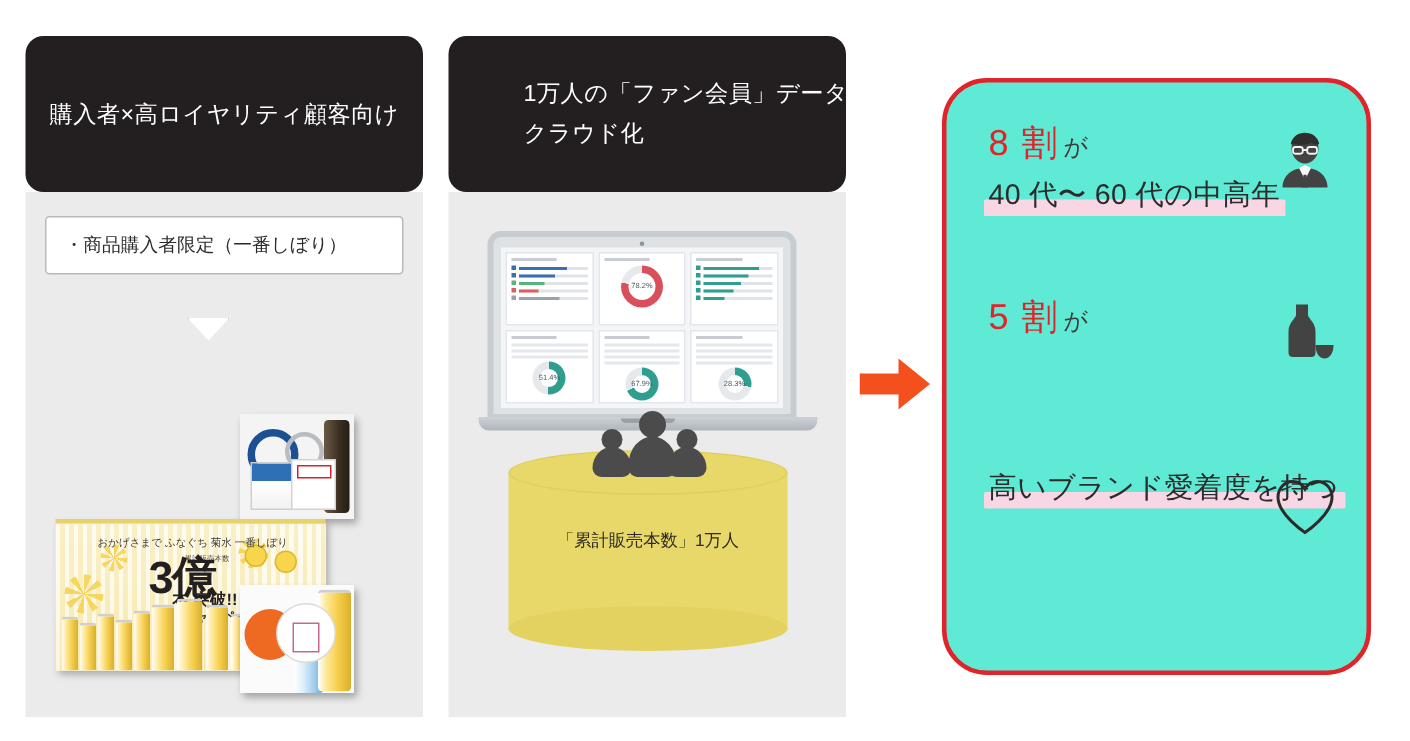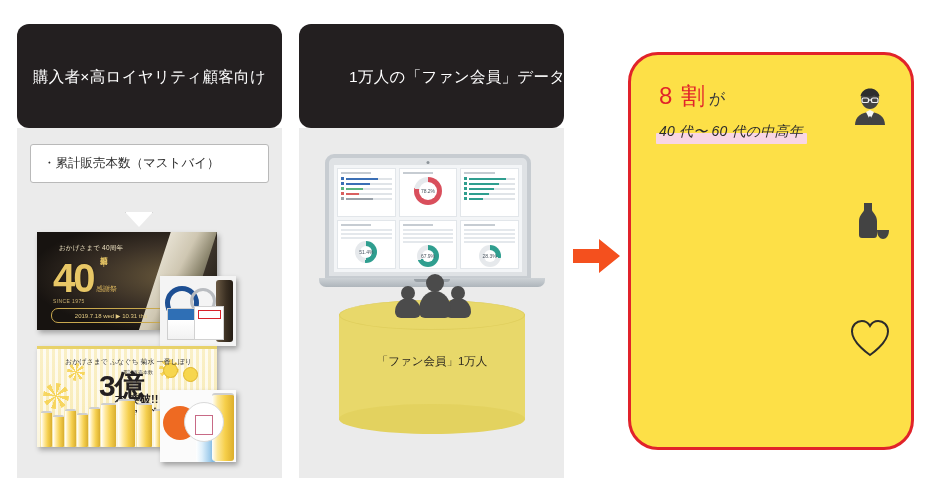--- a/index.html
+++ b/index.html
@@ -510,21 +510,21 @@
   #flow-arrow svg { display: block; }
 
   
   #results-card {
     position: absolute;
     left: 628px; top: 52px;
     width: 286px; height: 398px;
     box-sizing: border-box;
     border: 3px solid #e1232a;
     border-radius: 30px;
-    background: #fde047;
+    background: #5eead4;
     padding: 26px 0 0 0;
   }
   .stat {
     position: relative;
     height: 116px;
     padding: 0 20px 0 28px;
   }
   .stat-line1 {
     white-space: nowrap;
     line-height: 30px;
@@ -536,26 +536,25 @@
     letter-spacing: 1px;
   }
   .stat-ga {
     color: #3a3a3a;
     font-size: 16px;
     margin-left: 3px;
   }
   .stat-desc {
     position: relative;
     display: inline-block;
-    font-size: 14px;
+    font-size: 19px;
     line-height: 26px;
     color: #2b2b2b;
     white-space: nowrap;
     letter-spacing: .2px;
-    font-style: italic;
   }
   .stat-desc:before {
     content: "";
     position: absolute;
     left: -3px; right: -4px;
     bottom: 0px;
     height: 11px;
     background: #f9d6e4;
     z-index: -1;
     border-radius: 1px;
@@ -575,34 +574,24 @@
 
   <div class="panel" id="panel-campaign">
 
     <div class="panel-header">
       <div class="hline">購入者×高ロイヤリティ顧客向け</div>
     </div>
 
     <div class="panel-body">
 
       <div class="bubble">
-        <div class="bline">・累計販売本数（マストバイ）</div>
+        <div class="bline">・商品購入者限定（一番しぼり）</div>
       </div>
       <div class="bubble-tail"></div>
 
-      <div class="banner" id="banner-sake40">
-        <div class="b40-bottle2"></div>
-        <div class="b40-bottle"></div>
-        <div class="b40-top">おかげさまで 40周年</div>
-        <div class="b40-side">菊姫 辛口</div>
-        <div class="b40-num">40</div>
-        <div class="b40-seal">感謝祭</div>
-        <div class="b40-since">SINCE 1975</div>
-        <div class="b40-date">2019.7.18 wed ▶ 10.31 thu</div>
-      </div>
 
       <div id="photo-hangtag">
         <div class="ht-bottle"></div>
         <div class="ht-ring"></div>
         <div class="ht-ring2"></div>
         <div class="ht-card"></div>
         <div class="ht-card2">
           <div class="redbox"></div>
         </div>
       </div>
@@ -644,20 +633,21 @@
         </div>
       </div>
 
     </div>
   </div>
 
   <div class="panel" id="panel-cloud">
 
     <div class="panel-header left-first">
       <div class="hline">1万人の「ファン会員」データを</div>
+      <div class="hline">クラウド化</div>
     </div>
 
     <div class="panel-body">
 
       <div id="laptop">
         <div class="lid">
           <div class="cam"></div>
           <div class="screen">
 
             <div class="card">
@@ -776,21 +766,21 @@
           </div>
         </div>
         <div class="base"></div>
       </div>
 
       <div id="cylinder">
         <div class="cyl-body"></div>
         <div class="cyl-bottom"></div>
         <div class="cyl-top"></div>
         <div class="cyl-label">
-          <div class="cline">「ファン会員」1万人</div>
+          <div class="cline">「累計販売本数」1万人</div>
         </div>
       </div>
 
       <div class="people">
         <div class="person" style="left:0;width:26px;height:32px;">
           <div class="head" style="width:14px;height:14px;top:0;"></div>
           <div class="body" style="width:26px;height:20px;"></div>
         </div>
         <div class="person" style="left:50px;width:26px;height:32px;">
           <div class="head" style="width:14px;height:14px;top:0;"></div>
@@ -828,29 +818,35 @@
           <rect x="24.5" y="15" width="6.5" height="4.5" rx="1.6" fill="none" stroke="#f2f2f2" stroke-width="1.2"></rect>
           <line x1="21.5" y1="17" x2="24.5" y2="17" stroke="#f2f2f2" stroke-width="1.2"></line>
           <path d="M8 42c0-8 6.5-13 15-13s15 5 15 13z" fill="#434343"></path>
           <path d="M19 29l4 8 4-8-4-2z" fill="#f7f7f7"></path>
           <path d="M22 33.5h2l1 8.5h-4z" fill="#434343"></path>
         </svg>
       </div>
     </div>
 
     <div class="stat">
+      <div class="stat-line1">
+        <span class="stat-num">5 割</span><span class="stat-ga">が</span>
+      </div>
       <div class="stat-icon">
         <svg width="46" height="46" viewBox="0 0 46 46">
           <path d="M17 4h8v7c0 2 5 5 5 11v14c0 2-1 3-3 3h-12c-2 0-3-1-3-3V22c0-6 5-9 5-11z" fill="#434343"></path>
           <path d="M30 31h12c0 6-3 9-6 9s-6-3-6-9z" fill="#434343"></path>
         </svg>
       </div>
     </div>
 
     <div class="stat">
+      <div class="stat-desc-wrap">
+        <span class="stat-desc">高いブランド愛着度を持つ</span>
+      </div>
       <div class="stat-icon">
         <svg width="46" height="46" viewBox="0 0 46 46">
           <path d="M23 40C23 40 5 28 5 16.5 5 10 9.8 6 14.8 6c3.6 0 6.6 2.1 8.2 5 1.6-2.9 4.6-5 8.2-5C36.2 6 41 10 41 16.5 41 28 23 40 23 40z" fill="none" stroke="#2b2b2b" stroke-width="2"></path>
         </svg>
       </div>
     </div>
 
   </div>
 
 </div>

